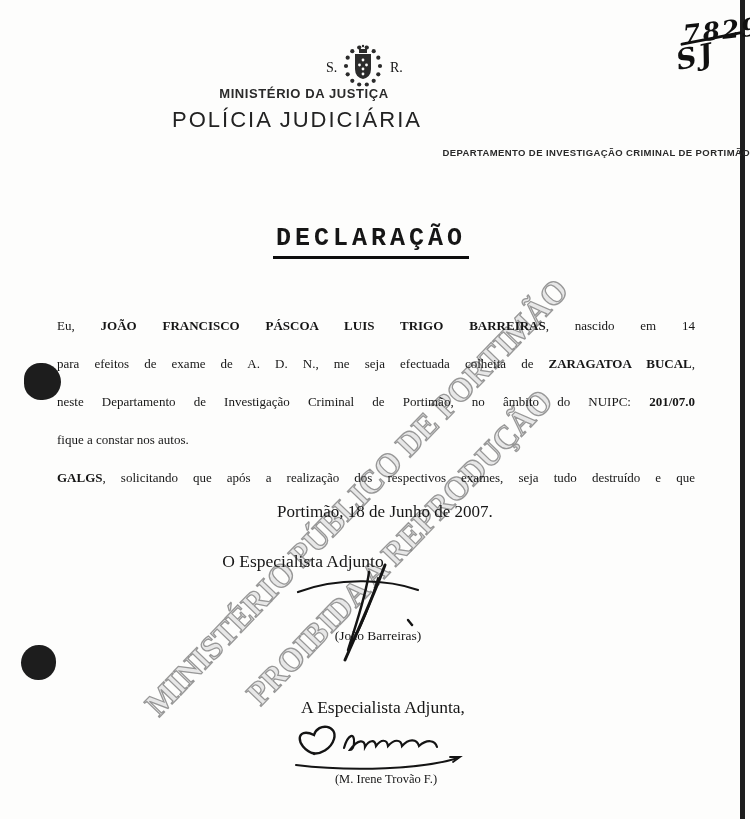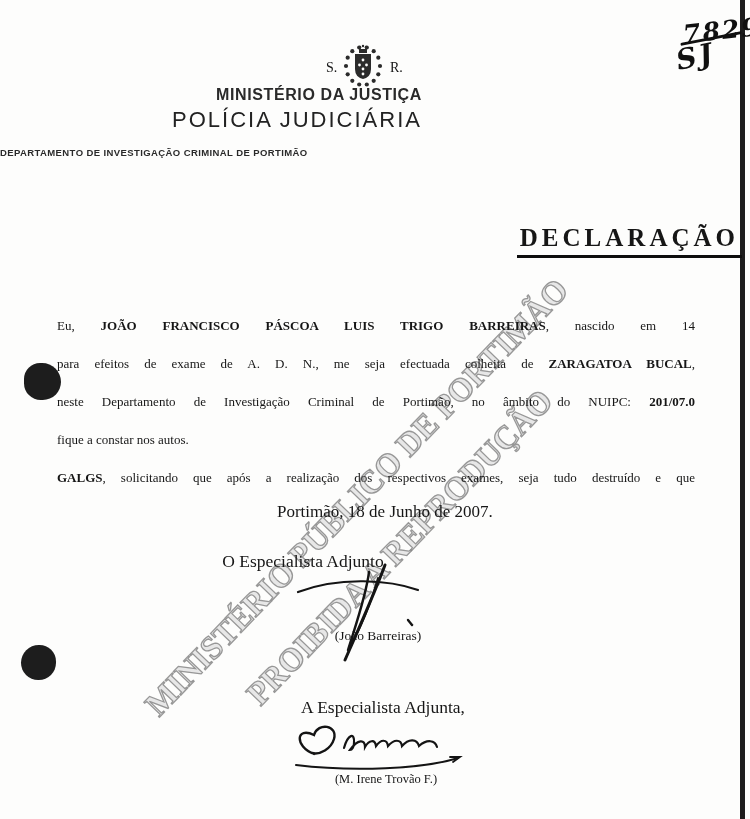--- a/index.html
+++ b/index.html
@@ -16,31 +16,31 @@
   
   .hand{position:absolute;font-family:"DejaVu Serif",serif;font-style:italic;color:#101010;}
   .hand-num{left:683px;top:16px;font-size:25px;letter-spacing:2px;transform:rotate(-6deg);font-weight:bold;}
   .hand-strike{position:absolute;left:680px;top:37px;width:62px;height:3px;background:#101010;transform:rotate(-11deg);border-radius:2px;}
   .hand-ini{left:676px;top:40px;font-size:28px;letter-spacing:3px;transform:rotate(-12deg);font-weight:bold;}
   
   .hdr-letter{position:absolute;font-size:14px;top:60px;}
   .hdr-letter.s{left:326px;}
   .hdr-letter.r{left:390px;}
   .emblem{position:absolute;left:341px;top:42px;}
-  .ministry{position:absolute;left:16px;top:86px;width:606px;text-align:center;
+  .ministry{position:absolute;left:1px;top:86px;width:606px;text-align:center;
     font-family:"Liberation Sans","DejaVu Sans",sans-serif;font-weight:bold;
-    font-size:16px;letter-spacing:.6px;color:#2a2a2a;}
+    font-size:13px;letter-spacing:.6px;color:#2a2a2a;}
   .org{position:absolute;left:0;top:107px;width:594px;text-align:center;
     font-family:"Liberation Sans","DejaVu Sans",sans-serif;font-weight:normal;
     font-size:22px;letter-spacing:2px;color:#222;}
-  .dept{position:absolute;left:0;top:147px;width:750px;text-align:left;
+  .dept{position:absolute;left:0;top:147px;width:750px;text-align:right;
     font-family:"Liberation Sans","DejaVu Sans",sans-serif;font-weight:bold;
     font-size:9.5px;letter-spacing:.4px;color:#2a2a2a;}
   
-  .title-wrap{position:absolute;left:0;top:224px;width:742px;text-align:right;z-index:2;}
+  .title-wrap{position:absolute;left:0;top:224px;width:742px;text-align:center;z-index:2;font-family:Liberation Mono, monospace;}
   .title{display:inline-block;font-weight:bold;font-size:25px;letter-spacing:4px;
     border-bottom:3px solid #0d0d0d;padding:0 3px 3px;}
   
   .body-par{position:absolute;left:57px;top:307px;width:638px;z-index:2;}
   .bodyline{line-height:38px;font-size:13px;white-space:nowrap;}
   .bodyline.justify{text-align:justify;text-align-last:justify;}
   .bodyline .b{font-weight:bold;}
   
   .dateline{position:absolute;left:277px;top:502px;font-size:17px;z-index:2;}
   .sig-role1{position:absolute;left:0;top:551px;width:606px;text-align:center;font-size:17.5px;z-index:2;}

